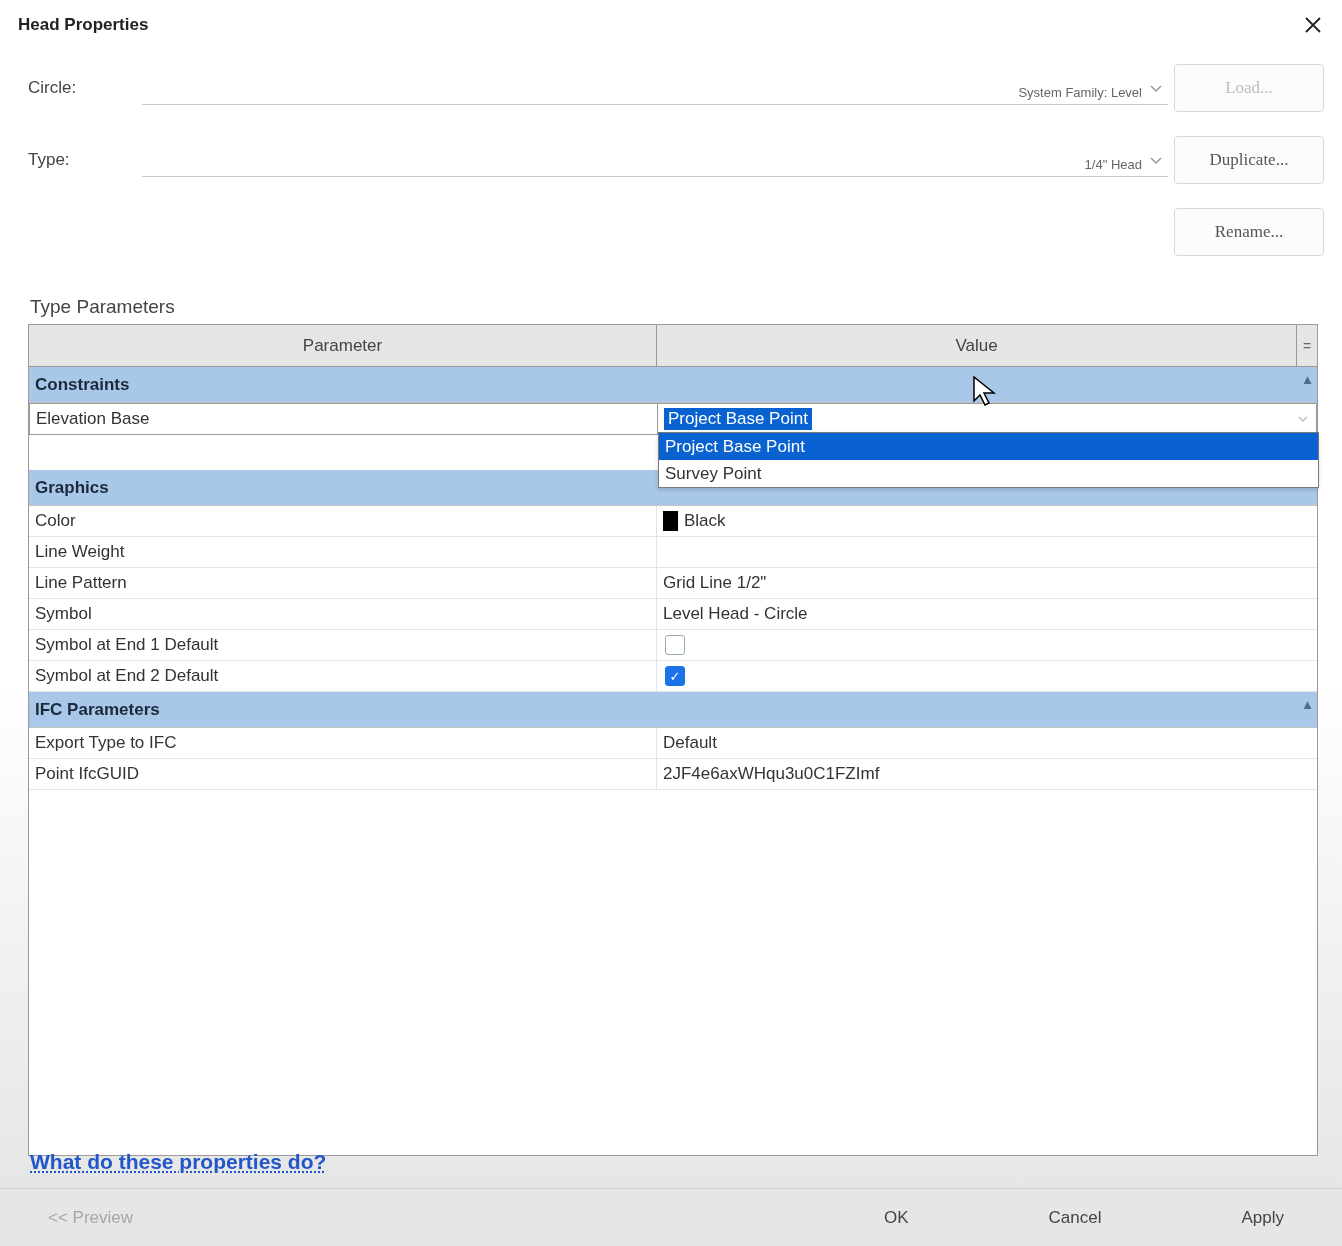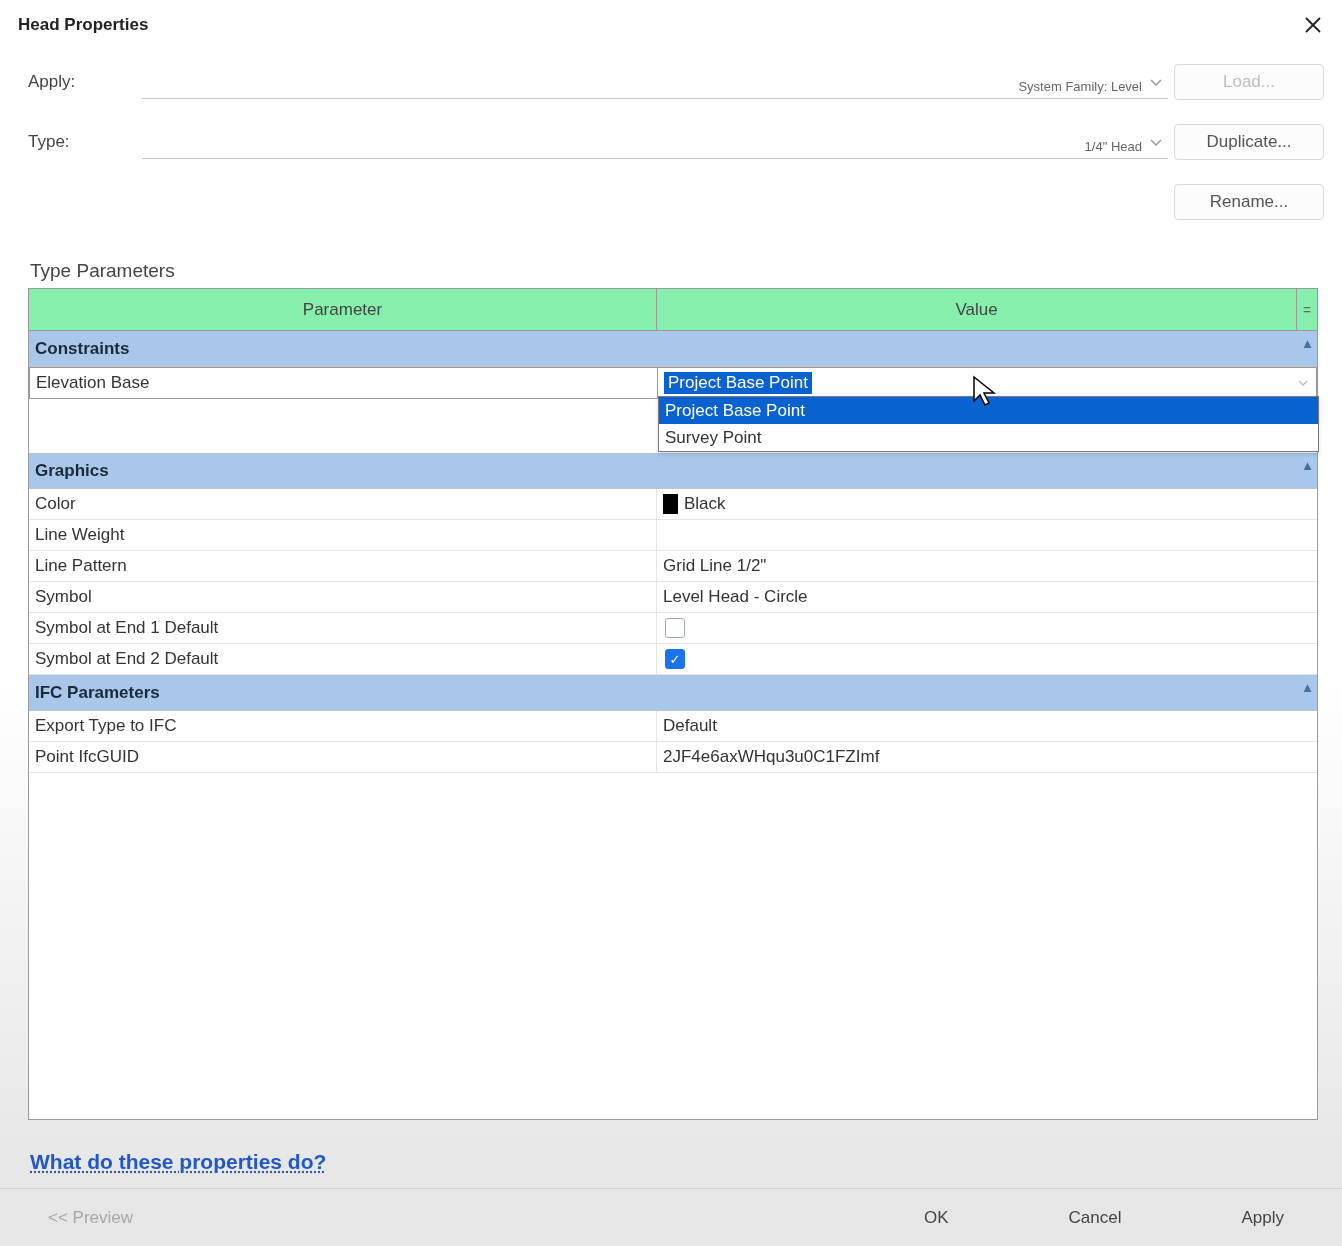--- a/index.html
+++ b/index.html
@@ -69,30 +69,31 @@
     .combo .chevron {
       position: absolute;
       right: 6px;
       top: 50%;
       transform: translateY(-50%);
       color: #999;
       font-size: 14px;
       pointer-events: none;
     }
     .side-btn {
-      height: 36px;
+      height: 48px;
       border: 1px solid #d8d8d8;
       border-radius: 4px;
       background: #fcfcfc;
       color: #555;
       font-size: 17px;
       display: flex;
       align-items: center;
       justify-content: center;
       cursor: pointer;
+      font-family: Liberation Serif, serif;
     }
     .side-btn.disabled {
       color: #bdbdbd;
       cursor: default;
     }
     .type-params-label {
       padding: 40px 0 6px 30px;
       font-size: 19px;
       color: #444;
     }
@@ -101,21 +102,21 @@
       border: 1px solid #9a9a9a;
       position: relative;
       height: 832px;
       background: #ffffff;
       overflow: visible;
     }
     .pt-head {
       display: flex;
       height: 42px;
       border-bottom: 1px solid #9a9a9a;
-      background: #86efac;
+      background: #e5e5e5;
     }
     .pt-head .pcol {
       flex: 0 0 628px;
       border-right: 1px solid #9a9a9a;
       display: flex;
       align-items: center;
       justify-content: center;
       font-size: 17px;
       color: #444;
     }
@@ -266,20 +267,21 @@
       position: absolute;
       left: 0;
       right: 0;
       bottom: 0;
       height: 58px;
       border-top: 1px solid #d3d3d3;
       display: flex;
       align-items: center;
       padding: 0 38px 0 48px;
       background: transparent;
+      gap: 20px;
     }
     .preview-btn {
       color: #a6a6a6;
       font-size: 17px;
       cursor: pointer;
     }
     .footer-spacer { flex: 1; }
     .footer-btn {
       color: #444;
       font-size: 17px;
@@ -296,21 +298,21 @@
   <div class="titlebar">
     <span class="titlebar-title">Head Properties</span>
     <span class="titlebar-close">
       <svg width="18" height="18" viewBox="0 0 18 18">
           <path d="M2 2 L16 16 M16 2 L2 16" stroke="#222" stroke-width="1.8" fill="none"></path>
         </svg>
     </span>
   </div>
 
   <div class="header-form">
-    <span class="header-label">Apply:</span>
+    <span class="header-label">Circle:</span>
     <div class="combo">
       <span>System Family: Level</span>
       <span class="chevron">
         <svg width="12" height="8" viewBox="0 0 12 8">
             <path d="M1 1 L6 6 L11 1" stroke="#999" stroke-width="1.5" fill="none"></path>
           </svg>
       </span>
     </div>
     <div class="side-btn disabled">
       <span>Load...</span>
@@ -359,21 +361,21 @@
             </svg>
         </span>
       </div>
     </div>
 
     <div class="dropdown-list">
       <div class="dd-item selected">Project Base Point</div>
       <div class="dd-item">Survey Point</div>
     </div>
 
-    <div class="group-row" style="margin-top:54px;">
+    <div class="group-row" style="margin-top:35px;">
       <span>Graphics</span>
       <span class="exp">▴</span>
     </div>
     <div class="param-row">
       <div class="pcol">Color</div>
       <div class="vcol">
         <span class="color-swatch"></span>
         <span>Black</span>
       </div>
     </div>

